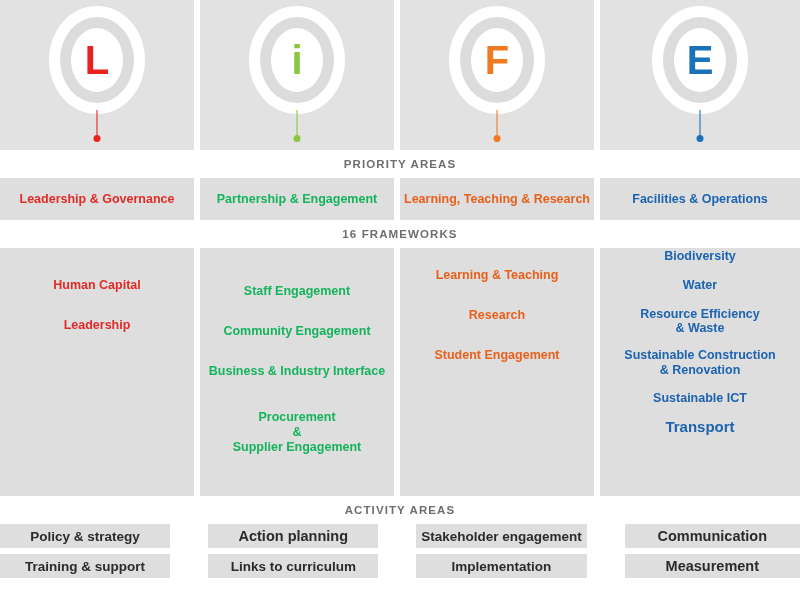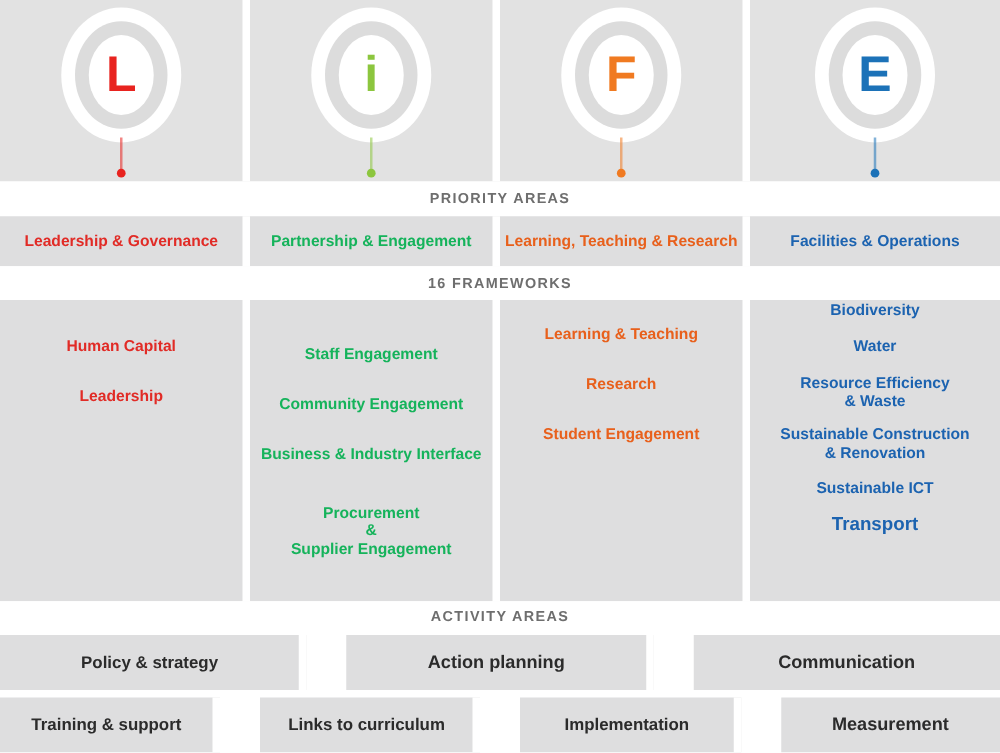--- a/index.html
+++ b/index.html
@@ -172,21 +172,21 @@
 
   
   .activity-band {
     display: flex;
     flex-direction: column;
     width: 100%;
   }
   .activity-row {
     display: flex;
     width: 100%;
-    height: 44px;
+    height: 24px;
     margin-bottom: 6px;
     gap: 32px;
   }
   .activity-row:last-child { margin-bottom: 0; }
   .activity-cell {
     flex: 1 1 25%;
     background: #dededf;
     border-right: 6px solid #ffffff;
     box-sizing: border-box;
     display: flex;
@@ -304,20 +304,21 @@
 
   </div>
 
   <div class="section-label">ACTIVITY AREAS</div>
 
   <div class="activity-band">
 
     <div class="activity-row">
       <div class="activity-cell">Policy &amp; strategy</div>
       <div class="activity-cell lg">Action planning</div>
+      <div class="activity-cell">Stakeholder engagement</div>
       <div class="activity-cell lg">Communication</div>
     </div>
 
     <div class="activity-row">
       <div class="activity-cell">Training &amp; support</div>
       <div class="activity-cell">Links to curriculum</div>
       <div class="activity-cell">Implementation</div>
       <div class="activity-cell lg">Measurement</div>
     </div>
 

